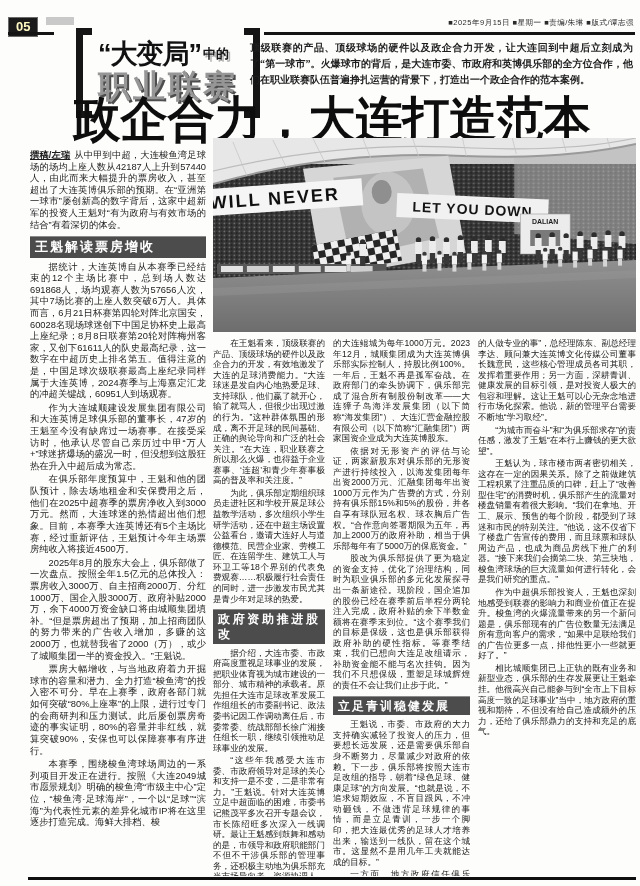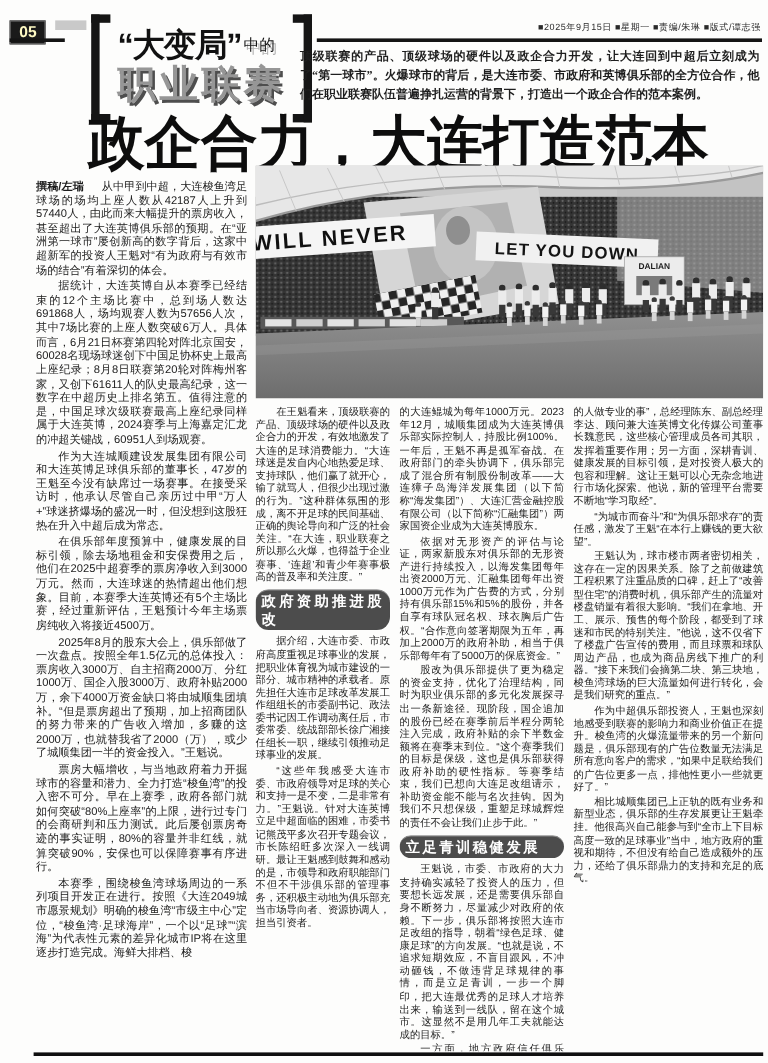--- a/index.html
+++ b/index.html
@@ -6,55 +6,55 @@
   .page{position:relative;width:640px;height:886px;background:#fdfdfc;overflow:hidden;
         font-family:"Liberation Sans",sans-serif;color:#1c1c1c;margin:0 auto;}
   
   .masthead{position:absolute;top:0;left:0;right:0;height:138px;}
   .pagenum{position:absolute;top:17px;left:8px;background:#1a1a1a;color:#fef9c3;
            font-weight:bold;font-size:13px;line-height:16px;padding:1px 7px;border:1px solid #6a6a6a;}
   .graybar{position:absolute;top:17px;left:46px;width:28px;height:8px;background:#c9c9c9;}
   .rule-a{position:absolute;top:32px;left:8px;width:46px;height:3px;background:#141414;}
   .rule-b{position:absolute;top:32px;left:250px;right:5px;height:3px;background:#141414;}
   .dateline{position:absolute;top:18px;right:6px;font-size:7.5px;color:#2a2a2a;letter-spacing:.5px;}
-  .badge{position:absolute;top:12px;left:72px;height:90px;display:flex;align-items:stretch;background:#fdfdfc;padding:0 4px;justify-content:space-between;}
+  .badge{position:absolute;top:28px;left:72px;height:90px;display:flex;align-items:stretch;background:#fdfdfc;padding:0 4px;justify-content:space-between;}
   .bracket{width:9px;border:7px solid #151515;}
   .bracket.l{border-right:none;margin-right:6px;}
   .bracket.r{border-left:none;margin-left:6px;}
   .badge-mid{display:flex;flex-direction:column;justify-content:center;}
   .badge-row1{display:flex;align-items:flex-start;}
   .badge-top{font-size:27px;font-weight:900;color:#111;letter-spacing:-1px;line-height:1;}
-  .badge-small{font-size:13px;font-weight:400;color:#161616;text-shadow:2px 2px 0 #b4b4b4;margin:4px 0 0 2px;}
+  .badge-small{font-size:13px;font-weight:700;color:#161616;text-shadow:2px 2px 0 #b4b4b4;margin:4px 0 0 2px;}
   .badge-bottom{font-size:32px;font-weight:900;color:#969696;text-shadow:2px 2px 0 #4e4e4e;
                 letter-spacing:3px;line-height:1.15;}
   .intro{position:absolute;top:40px;left:250px;right:7px;font-size:10px;line-height:1.62;
          text-align:justify;font-weight:600;color:#1e1e1e;font-family:Liberation Serif, serif;}
   .headline{position:absolute;top:88px;left:28px;right:4px;text-align:center;font-size:47px;
             font-weight:900;letter-spacing:0;color:#0d0d0d;white-space:nowrap;
             font-family:"Liberation Sans",sans-serif;transform:scaleY(1.04);}
   
   .bodywrap{position:absolute;top:138px;left:30px;right:4px;bottom:10px;display:flex;gap:7px;}
   .col{text-align:justify;overflow:hidden;}
   .col p{margin:0 0 2px;text-indent:2em;}
   .col p.cont{text-indent:0;}
   .col p.first{text-indent:0;}
-  .byline{font-weight:bold;margin-right:15px;}
+  .byline{font-weight:bold;margin-right:4px;text-decoration:underline;}
   .col1{width:176px;flex:none;font-size:9.3px;line-height:1.25;padding-top:12px;}
   .rightzone{flex:1;display:flex;flex-direction:column;min-width:0;}
   .photo{height:194px;flex:none;background:#cfcfcf;overflow:hidden;}
   .photo svg{display:block;width:100%;height:100%;}
   .cols-row{display:flex;gap:8px;margin-top:6px;flex:1;overflow:hidden;
             font-size:8.6px;line-height:1.23;}
   .col2{width:112px;flex:none;}
   .col3{width:137px;flex:none;}
   .col4{flex:1;min-width:0;}
   .sec-head{background:#4c4c4c;color:#fff;font-weight:bold;text-indent:0;
             padding:2px 5px;margin:5px 0 4px;letter-spacing:2px;border-top:1px solid #8b8b8b;}
   .col1 .sec-head{font-size:13px;}
-  .cols-row .sec-head{font-size:12px;border-radius:11px;}
+  .cols-row .sec-head{font-size:12px;}
   .bottom-rule{position:absolute;left:28px;right:4px;top:877px;height:3px;background:#0f0f0f;}
 </style>
 </head>
 <body>
 
 <div class="page">
 
   <div class="masthead">
     <div class="pagenum">05</div>
     <div class="graybar"></div>
@@ -75,23 +75,24 @@
     </div>
 
     <div class="intro">顶级联赛的产品、顶级球场的硬件以及政企合力开发，让大连回到中超后立刻成为了“第一球市”。火爆球市的背后，是大连市委、市政府和英博俱乐部的全方位合作，他们在职业联赛队伍普遍挣扎运营的背景下，打造出一个政企合作的范本案例。</div>
     <div class="headline">政企合力，大连打造范本</div>
   </div>
 
   <div class="bodywrap">
 
     <div class="col col1">
       <p class="first"><span class="byline">撰稿/左瑞</span><span>从中甲到中超，大连梭鱼湾足球场的场均上座人数从42187人上升到57440人，由此而来大幅提升的票房收入，甚至超出了大连英博俱乐部的预期。在“亚洲第一球市”屡创新高的数字背后，这家中超新军的投资人王魁对“有为政府与有效市场的结合”有着深切的体会。</span></p>
+      <div class="sec-head">王魁解读票房增收</div>
       <p>据统计，大连英博自从本赛季已经结束的12个主场比赛中，总到场人数达691868人，场均观赛人数为57656人次，其中7场比赛的上座人数突破6万人。具体而言，6月21日杯赛第四轮对阵北京国安，60028名现场球迷创下中国足协杯史上最高上座纪录；8月8日联赛第20轮对阵梅州客家，又创下61611人的队史最高纪录，这一数字在中超历史上排名第五。值得注意的是，中国足球次级联赛最高上座纪录同样属于大连英博，2024赛季与上海嘉定汇龙的冲超关键战，60951人到场观赛。</p>
       <p>作为大连城顺建设发展集团有限公司和大连英博足球俱乐部的董事长，47岁的王魁至今没有缺席过一场赛事。在接受采访时，他承认尽管自己亲历过中甲“万人+”球迷挤爆场的盛况一时，但没想到这股狂热在升入中超后成为常态。</p>
-      <p>在俱乐部年度预算中，健康发展的目标引领，除去场地租金和安保费用之后，他们在2025中超赛季的票房净收入到3000万元。然而，大连球迷的热情超出他们想象。目前，本赛季大连英博还有5个主场比赛，经过重新评估，王魁预计今年主场票房纯收入将接近4500万。</p>
+      <p>在俱乐部年度预算中，王魁和他的团队预计，除去场地租金和安保费用之后，他们在2025中超赛季的票房净收入到3000万元。然而，大连球迷的热情超出他们想象。目前，本赛季大连英博还有5个主场比赛，经过重新评估，王魁预计今年主场票房纯收入将接近4500万。</p>
       <p>2025年8月的股东大会上，俱乐部做了一次盘点。按照全年1.5亿元的总体投入：票房收入3000万、自主招商2000万、分红1000万、国企入股3000万、政府补贴2000万，余下4000万资金缺口将由城顺集团填补。“但是票房超出了预期，加上招商团队的努力带来的广告收入增加，多赚的这2000万，也就替我省了2000（万），或少了城顺集团一半的资金投入。”王魁说。</p>
       <p>票房大幅增收，与当地政府着力开掘球市的容量和潜力、全力打造“梭鱼湾”的投入密不可分。早在上赛季，政府各部门就如何突破“80%上座率”的上限，进行过专门的会商研判和压力测试。此后屡创票房奇迹的事实证明，80%的容量并非红线，就算突破90%，安保也可以保障赛事有序进行。</p>
       <p>本赛季，围绕梭鱼湾球场周边的一系列项目开发正在进行。按照《大连2049城市愿景规划》明确的梭鱼湾“市级主中心”定位，“梭鱼湾·足球海岸”，一个以“足球”“滨海”为代表性元素的差异化城市IP将在这里逐步打造完成。海鲜大排档、梭</p>
     </div>
 
     <div class="rightzone">
 
       <div class="photo">
         <svg viewBox="0 0 424 194" preserveAspectRatio="none">
           <defs>
@@ -212,20 +213,21 @@
             <use href="#kid" transform="translate(393,111)"></use>
               <use href="#kid" transform="translate(408,110)"></use>
           </g>
         </svg>
       </div>
 
       <div class="cols-row">
 
         <div class="col col2">
           <p>在王魁看来，顶级联赛的产品、顶级球场的硬件以及政企合力的开发，有效地激发了大连的足球消费能力。“大连球迷是发自内心地热爱足球、支持球队，他们赢了就开心，输了就骂人，但很少出现过激的行为。”这种群体氛围的形成，离不开足球的民间基础、正确的舆论导向和广泛的社会关注。“在大连，职业联赛之所以那么火爆，也得益于企业赛事、‘连超’和青少年赛事极高的普及率和关注度。”</p>
+          <p>为此，俱乐部定期组织球员走进社区和学校开展足球公益教学活动，多次组织小学生研学活动，还在中超主场设置公益看台，邀请大连好人与道德模范、民营企业家、劳模工匠、在连留学生、建筑工人与环卫工等18个界别的代表免费观赛……积极履行社会责任的同时，进一步激发市民尤其是青少年对足球的热爱。</p>
           <div class="sec-head">政府资助推进股改</div>
           <p>据介绍，大连市委、市政府高度重视足球事业的发展，把职业体育视为城市建设的一部分、城市精神的承载者。原先担任大连市足球改革发展工作组组长的市委副书记、政法委书记因工作调动离任后，市委常委、统战部部长徐广湘接任组长一职，继续引领推动足球事业的发展。</p>
           <p>“这些年我感受大连市委、市政府领导对足球的关心和支持一是不变，二是非常有力。”王魁说。针对大连英博立足中超面临的困难，市委书记熊茂平多次召开专题会议，市长陈绍旺多次深入一线调研。最让王魁感到鼓舞和感动的是，市领导和政府职能部门不但不干涉俱乐部的管理事务，还积极主动地为俱乐部充当市场导向者、资源协调人，担当引资者。</p>
 
         </div>
 
         <div class="col col3">
           <p class="cont">的大连鲲城为每年1000万元。2023年12月，城顺集团成为大连英博俱乐部实际控制人，持股比例100%。一年后，王魁不再是孤军奋战。在政府部门的牵头协调下，俱乐部完成了混合所有制股份制改革——大连獐子岛海洋发展集团（以下简称“海发集团”）、大连汇营金融控股有限公司（以下简称“汇融集团”）两家国资企业成为大连英博股东。</p>
           <p>依据对无形资产的评估与论证，两家新股东对俱乐部的无形资产进行持续投入，以海发集团每年出资2000万元、汇融集团每年出资1000万元作为广告费的方式，分别持有俱乐部15%和5%的股份，并各自享有球队冠名权、球衣胸后广告权。“合作意向签署期限为五年，再加上2000万的政府补助，相当于俱乐部每年有了5000万的保底资金。”</p>
           <p>股改为俱乐部提供了更为稳定的资金支持，优化了治理结构，同时为职业俱乐部的多元化发展探寻出一条新途径。现阶段，国企追加的股份已经在赛季前后半程分两轮注入完成，政府补贴的余下半数金额将在赛季末到位。“这个赛季我们的目标是保级，这也是俱乐部获得政府补助的硬性指标。等赛季结束，我们已想向大连足改组请示，补助资金能不能与名次挂钩。因为我们不只想保级，重塑足球城辉煌的责任不会让我们止步于此。”</p>

